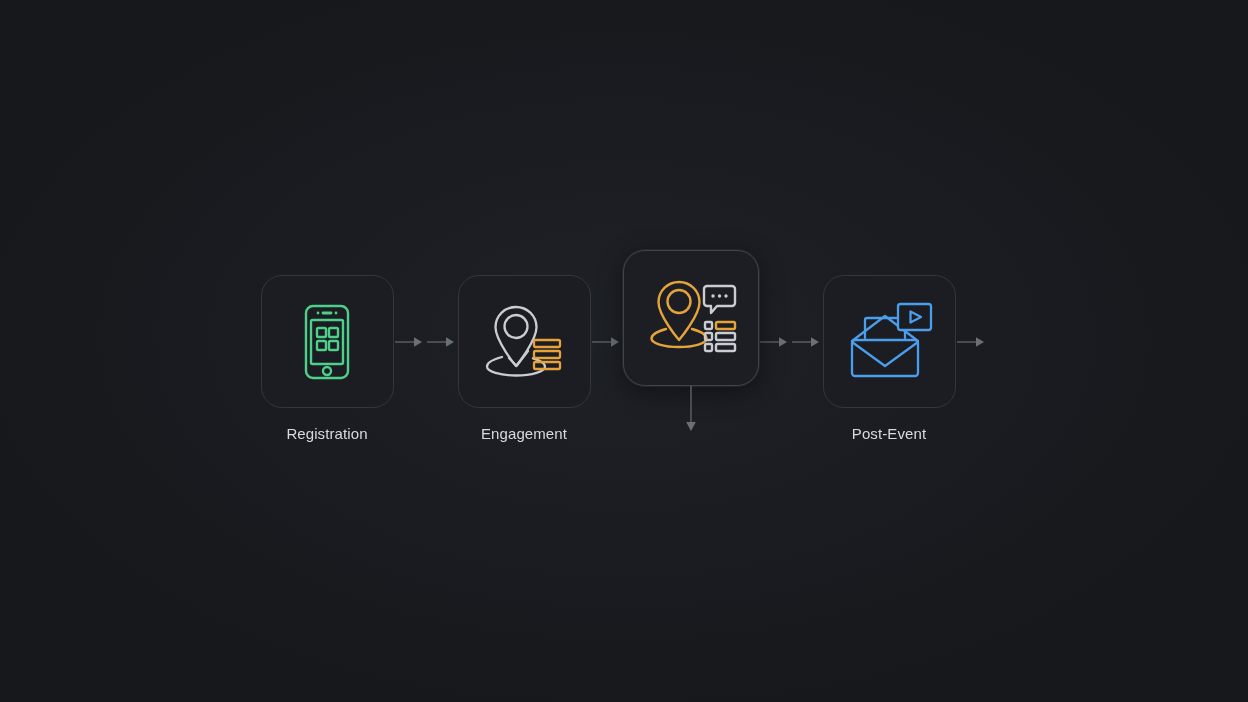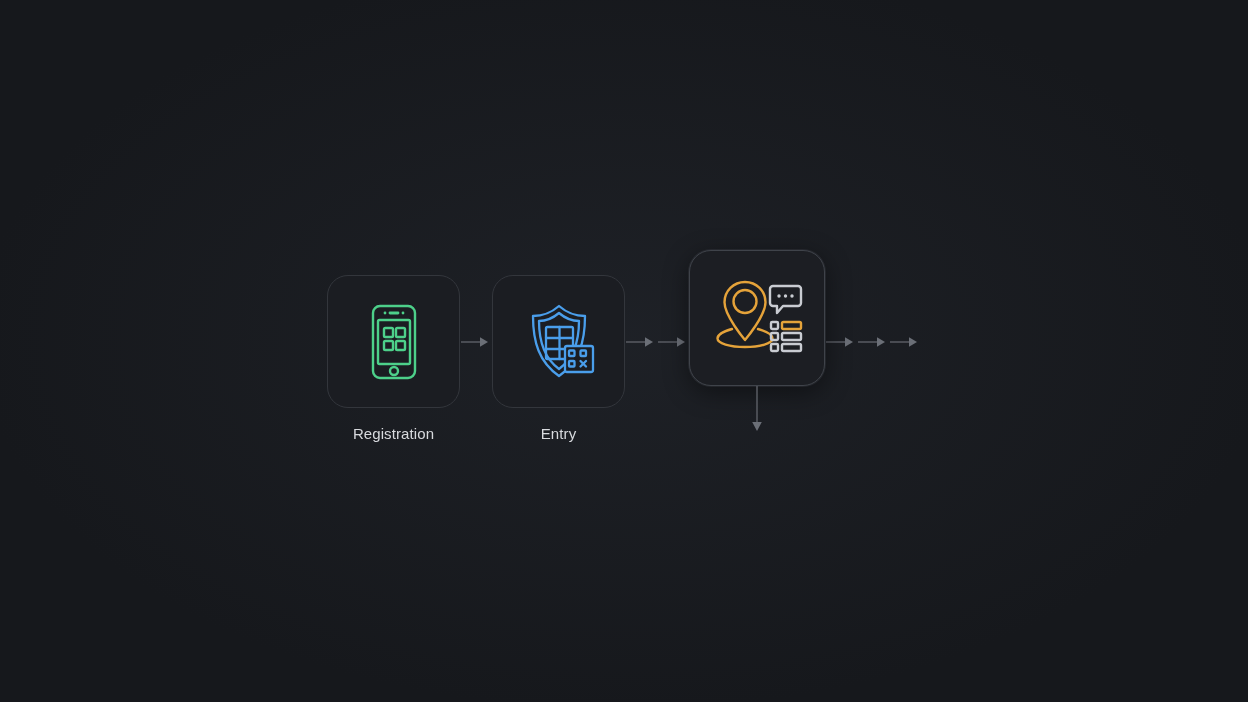--- a/index.html
+++ b/index.html
@@ -143,49 +143,48 @@
       <div class="step-label">Registration</div>
     </div>
 
     <div class="connector">
       <svg width="30" height="14" viewBox="0 0 30 14" fill="none">
         <line x1="0" y1="7" x2="20" y2="7" stroke="#55585f" stroke-width="1.6"></line>
         <path d="M19 2.2 L27 7 L19 11.8 Z" fill="#6b6f77"></path>
       </svg>
     </div>
 
+
+    <div class="connector">
+      <svg width="30" height="14" viewBox="0 0 30 14" fill="none">
+        <line x1="0" y1="7" x2="20" y2="7" stroke="#55585f" stroke-width="1.6"></line>
+        <path d="M19 2.2 L27 7 L19 11.8 Z" fill="#6b6f77"></path>
+      </svg>
+    </div>
+
     <div class="step">
       <div class="card">
         <span class="icon-wrap">
-          <svg viewBox="0 0 96 96" fill="none" stroke="#4a9eeb" stroke-width="2.3" stroke-linecap="round" stroke-linejoin="round">
-            <path d="M48 12 C40 19 30 22 22 22 C22 48 28 68 48 82 C68 68 74 48 74 22 C66 22 56 19 48 12 Z"></path>
-            <path d="M48 19 C41.5 24.5 34 27 28 27 C28 48 33 64 48 75 C63 64 68 48 68 27 C62 27 54.5 24.5 48 19 Z"></path>
-            <rect x="35" y="33" width="27" height="32" rx="1.5"></rect>
-            <line x1="48.5" y1="33" x2="48.5" y2="65"></line>
-            <line x1="35" y1="44" x2="62" y2="44"></line>
-            <line x1="35" y1="55" x2="62" y2="55"></line>
-            <rect x="54" y="52" width="28" height="26" rx="2" fill="#1b1d22"></rect>
-            <rect x="58" y="56.5" width="5.5" height="5.5" rx="0.8"></rect>
-            <rect x="69.5" y="56.5" width="5.5" height="5.5" rx="0.8"></rect>
-            <rect x="58" y="67" width="5.5" height="5.5" rx="0.8"></rect>
-            <line x1="69.5" y1="67" x2="75" y2="72.5"></line>
-            <line x1="75" y1="67" x2="69.5" y2="72.5"></line>
-          </svg>
-        </span>
-      </div>
-      <div class="step-label">Entry</div>
-    </div>
-
-    <div class="connector">
-      <svg width="30" height="14" viewBox="0 0 30 14" fill="none">
-        <line x1="0" y1="7" x2="20" y2="7" stroke="#55585f" stroke-width="1.6"></line>
-        <path d="M19 2.2 L27 7 L19 11.8 Z" fill="#6b6f77"></path>
-      </svg>
-    </div>
-
+          <svg viewBox="0 0 96 96" fill="none" stroke-width="2.3" stroke-linecap="round" stroke-linejoin="round">
+            <g stroke="#c9ccd2">
+              <path d="M40 13 C28.5 13 19.5 22 19.5 33.3 C19.5 47 40 72 40 72 C40 72 60.5 47 60.5 33.3 C60.5 22 51.5 13 40 13 Z"></path>
+              <circle cx="40" cy="32.5" r="11.5"></circle>
+              <path d="M26 63 C16.5 65.5 11 69 11 72.5 C11 77.5 24 81.5 40 81.5 C56 81.5 69 77.5 69 72.5 C69 69.5 64.5 66.5 57 64.3"></path>
+              <path d="M33 64 L40.5 72 L52 57"></path>
+            </g>
+            <g stroke="#e5a33a">
+              <rect x="58" y="46" width="26" height="7" rx="1.4"></rect>
+              <rect x="58" y="57" width="26" height="7" rx="1.4"></rect>
+              <rect x="58" y="68" width="26" height="7" rx="1.4"></rect>
+            </g>
+          </svg>
+        </span>
+      </div>
+      <div class="step-label">Engagement</div>
+    </div>
 
     <div class="connector">
       <svg width="30" height="14" viewBox="0 0 30 14" fill="none">
         <line x1="0" y1="7" x2="20" y2="7" stroke="#55585f" stroke-width="1.6"></line>
         <path d="M19 2.2 L27 7 L19 11.8 Z" fill="#6b6f77"></path>
       </svg>
     </div>
 
     <div class="step active">
       <div class="card">
@@ -228,20 +227,35 @@
     </div>
 
 
     <div class="connector">
       <svg width="30" height="14" viewBox="0 0 30 14" fill="none">
         <line x1="0" y1="7" x2="20" y2="7" stroke="#55585f" stroke-width="1.6"></line>
         <path d="M19 2.2 L27 7 L19 11.8 Z" fill="#6b6f77"></path>
       </svg>
     </div>
 
+    <div class="step">
+      <div class="card">
+        <span class="icon-wrap">
+          <svg viewBox="0 0 96 96" fill="none" stroke="#4a9eeb" stroke-width="2.3" stroke-linecap="round" stroke-linejoin="round">
+            <path d="M24 44 V26 A2 2 0 0 1 26 24 H62 A2 2 0 0 1 64 26 V44"></path>
+            <path d="M11 47 L44 22 L77 47"></path>
+            <rect x="11" y="46" width="66" height="36" rx="3"></rect>
+            <path d="M11 48 L44 72 L77 48"></path>
+            <rect x="57" y="10" width="33" height="26" rx="2.5" fill="#1b1d22"></rect>
+            <path d="M69.5 17.5 L80 23 L69.5 28.5 Z"></path>
+          </svg>
+        </span>
+      </div>
+      <div class="step-label">Post-Event</div>
+    </div>
 
     <div class="connector">
       <svg width="30" height="14" viewBox="0 0 30 14" fill="none">
         <line x1="0" y1="7" x2="20" y2="7" stroke="#55585f" stroke-width="1.6"></line>
         <path d="M19 2.2 L27 7 L19 11.8 Z" fill="#6b6f77"></path>
       </svg>
     </div>
 
 
   </div>

